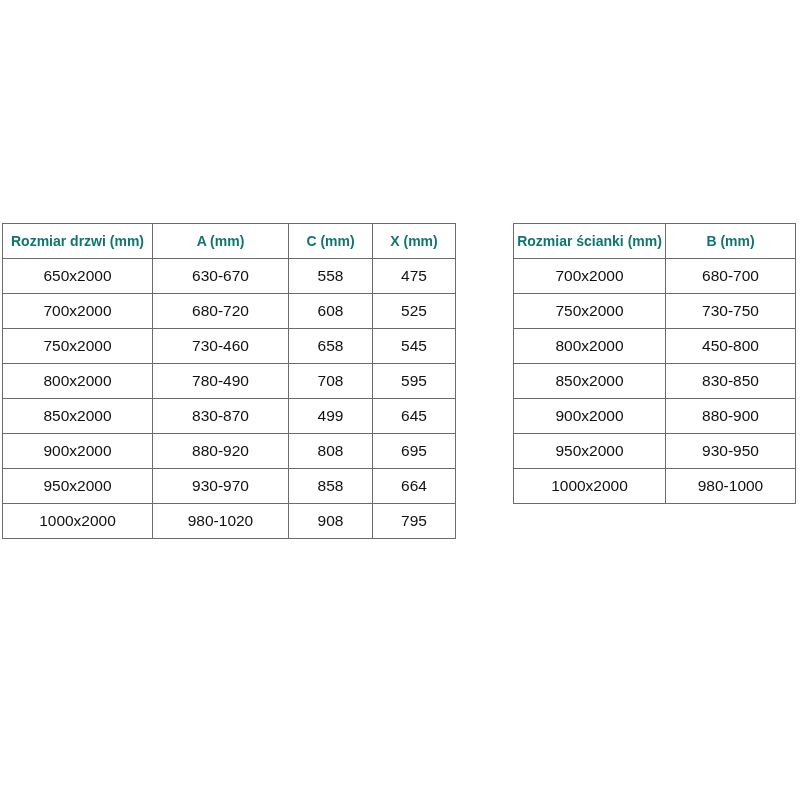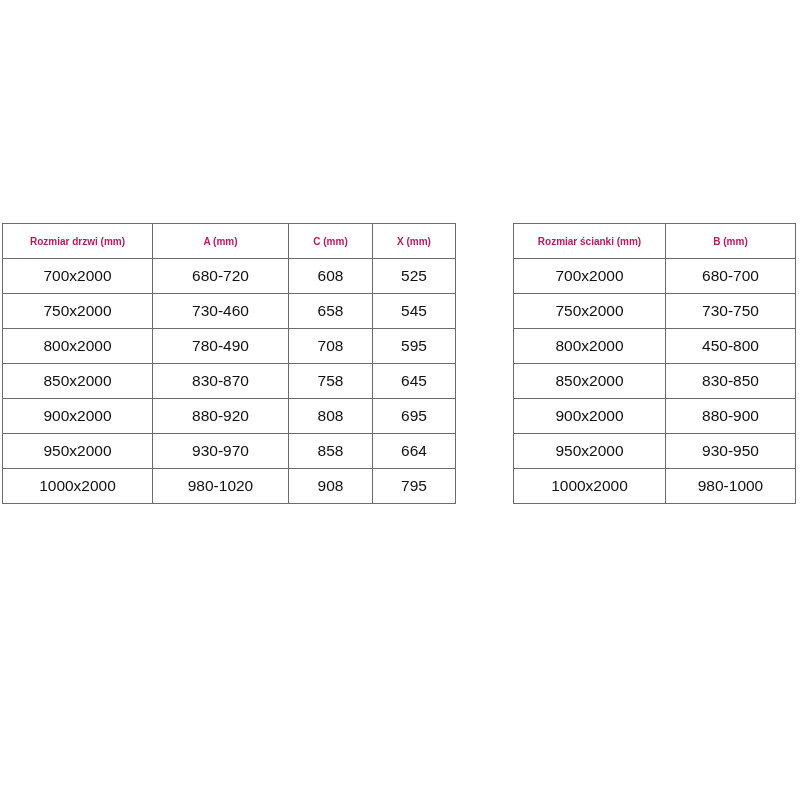--- a/index.html
+++ b/index.html
@@ -24,23 +24,23 @@
   table.spec td {
     border: 1px solid #6b6b6b;
     text-align: center;
     vertical-align: middle;
     height: 34px;
     padding: 0 2px;
     overflow: hidden;
     white-space: nowrap;
   }
   table.spec th {
-    font-size: 10px;
+    font-size: 14px;
     font-weight: bold;
-    color: #be185d;
+    color: #0f766e;
   }
   table.spec td {
     font-size: 15.5px;
     font-weight: normal;
     color: #111111;
   }
   #doors-table {
     left: 2px;
     top: 223px;
     width: 453px;
@@ -70,41 +70,47 @@
 <thead>
       <tr>
         <th>Rozmiar drzwi (mm)</th>
         <th>A (mm)</th>
         <th>C (mm)</th>
         <th>X (mm)</th>
       </tr>
     </thead>
     <tbody>
       <tr>
+        <td>650x2000</td>
+        <td>630-670</td>
+        <td>558</td>
+        <td>475</td>
+      </tr>
+      <tr>
         <td>700x2000</td>
         <td>680-720</td>
         <td>608</td>
         <td>525</td>
       </tr>
       <tr>
         <td>750x2000</td>
         <td>730-460</td>
         <td>658</td>
         <td>545</td>
       </tr>
       <tr>
         <td>800x2000</td>
         <td>780-490</td>
         <td>708</td>
         <td>595</td>
       </tr>
       <tr>
         <td>850x2000</td>
         <td>830-870</td>
-        <td>758</td>
+        <td>499</td>
         <td>645</td>
       </tr>
       <tr>
         <td>900x2000</td>
         <td>880-920</td>
         <td>808</td>
         <td>695</td>
       </tr>
       <tr>
         <td>950x2000</td>

